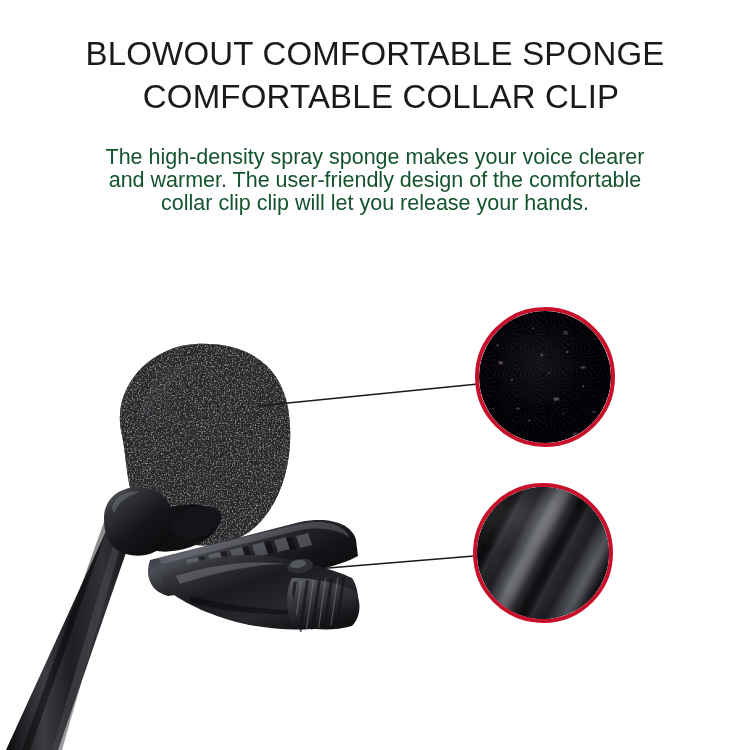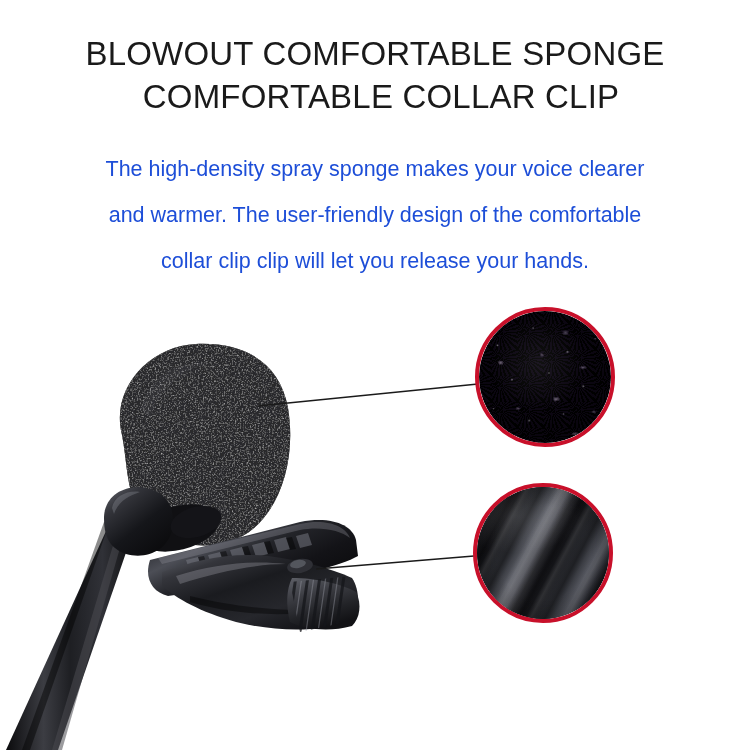--- a/index.html
+++ b/index.html
@@ -37,23 +37,23 @@
     white-space: nowrap;
   }
   .headline-line-2 { margin-top: -1px; margin-left: 12px; }
 
   .subcopy {
     position: absolute;
     left: 88px;
     top: 146px;
     width: 574px;
     text-align: center;
-    color: #1d4ed8;
+    color: #14532d;
     font-size: 21.5px;
-    line-height: 46px;
+    line-height: 23px;
     font-weight: 400;
   }
 
   
   #stage {
     position: absolute;
     left: 0;
     top: 260px;
     width: 750px;
     height: 490px;

